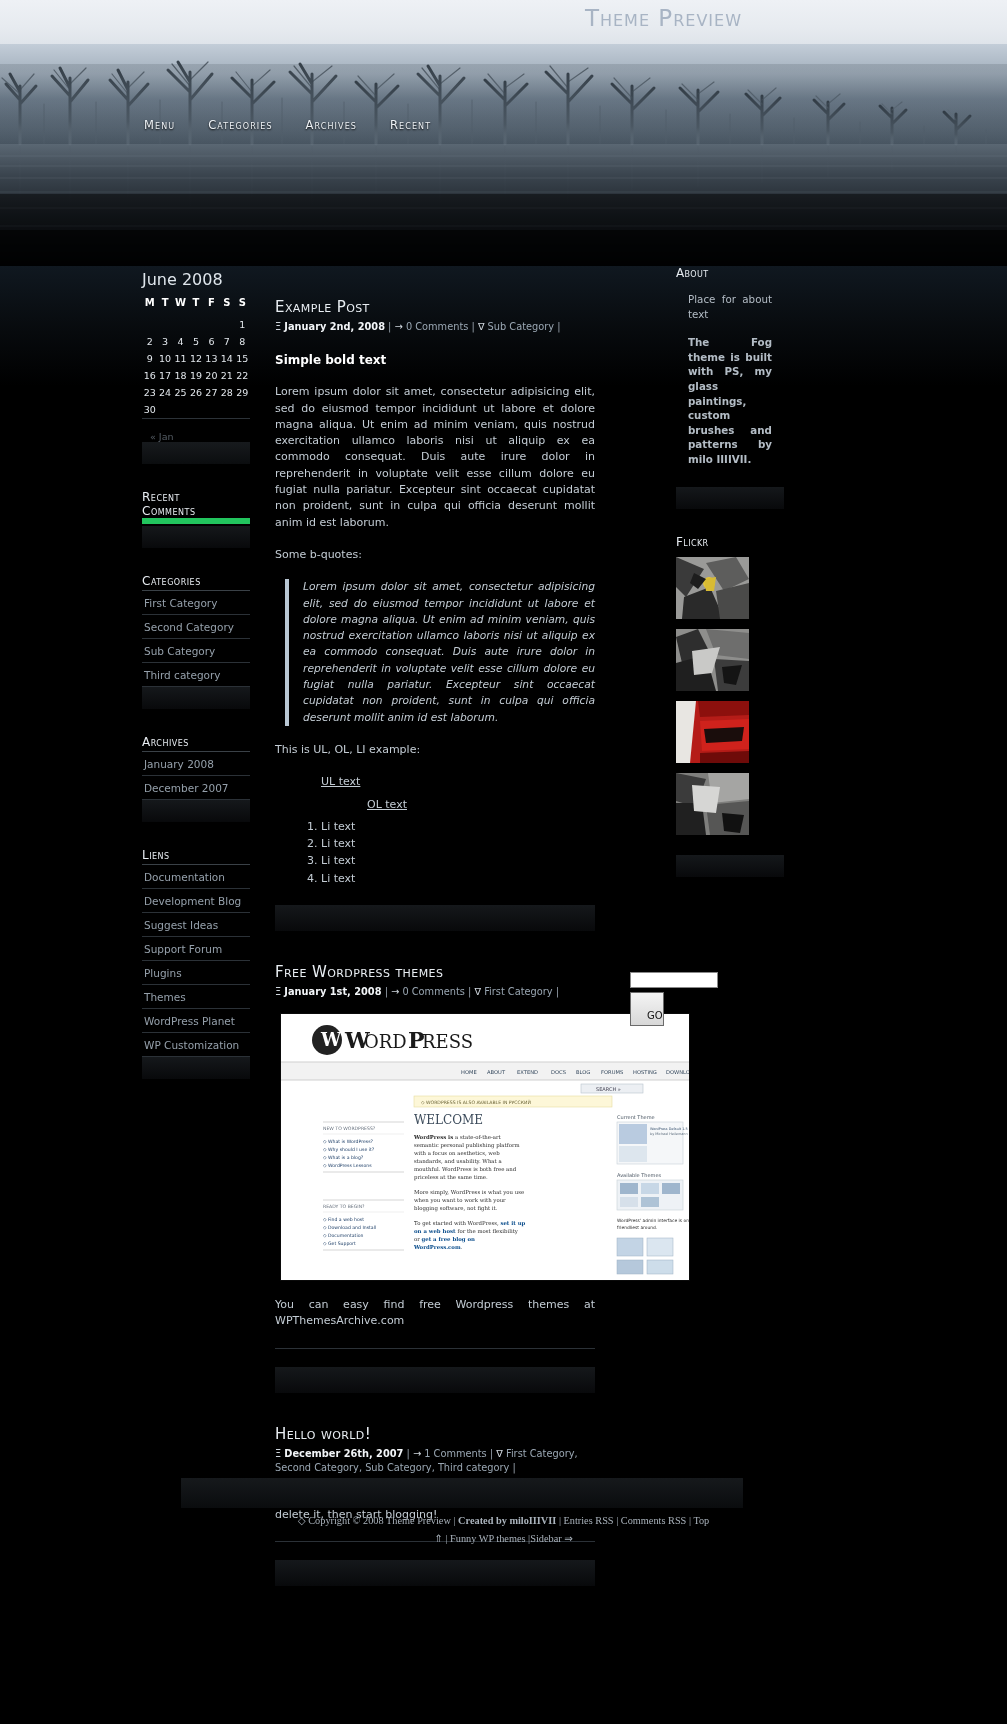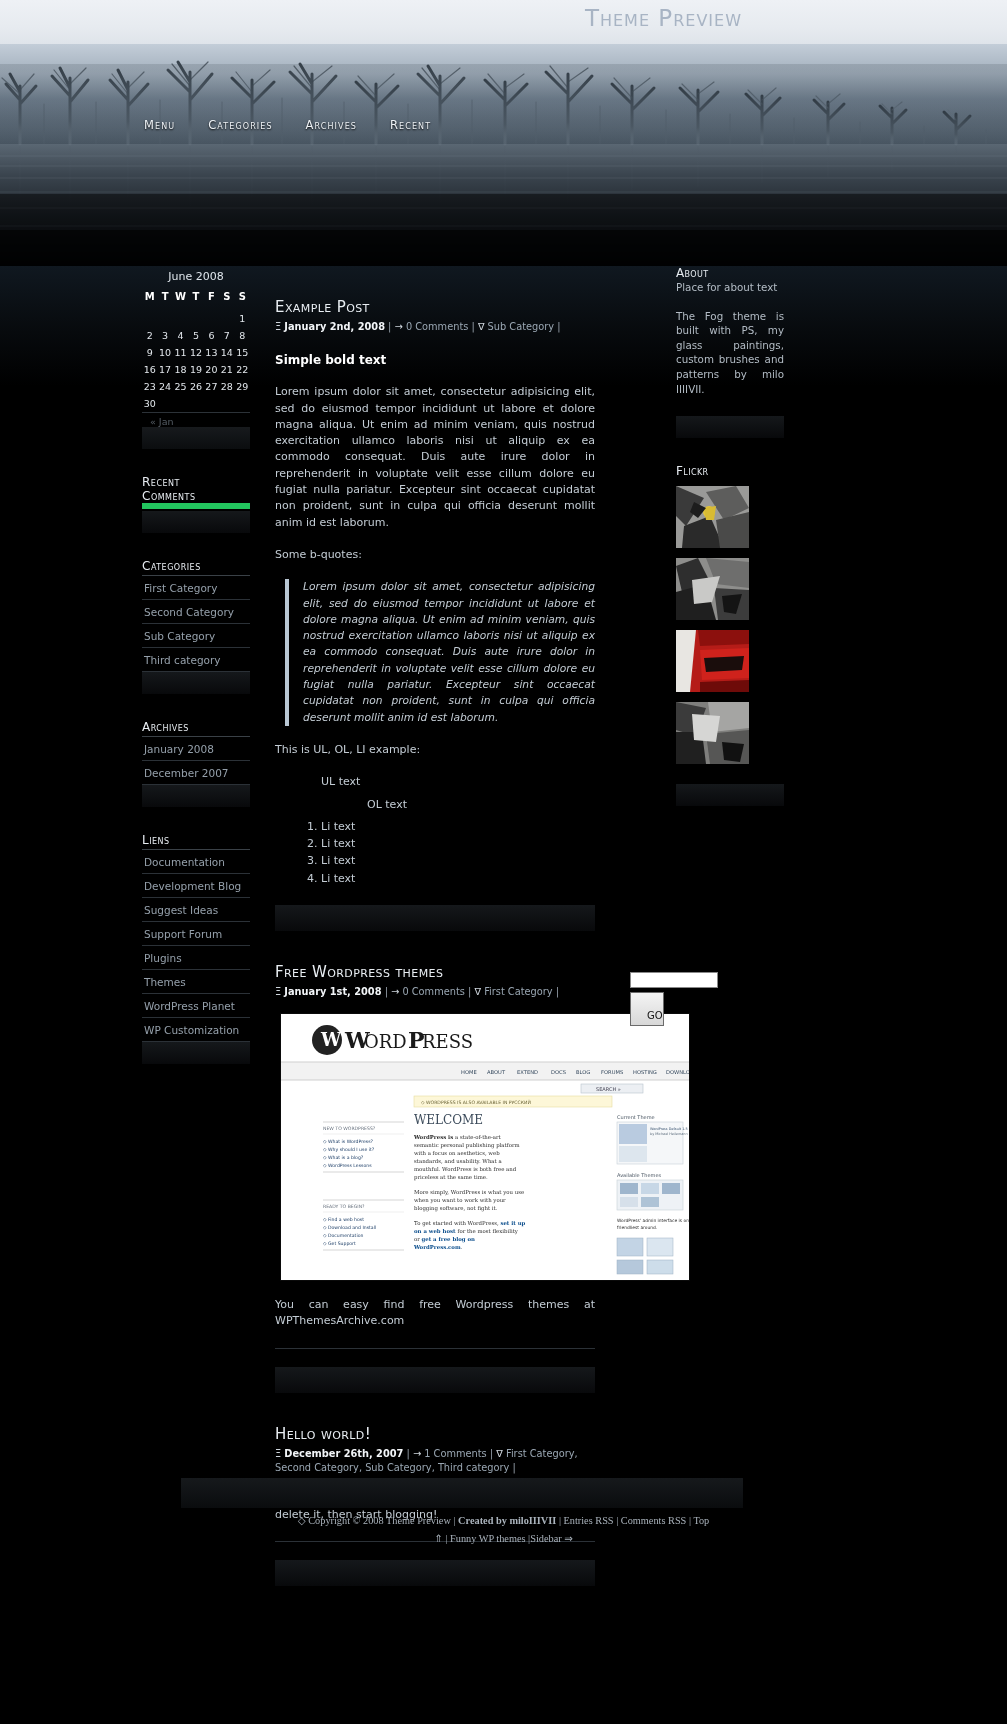--- a/index.html
+++ b/index.html
@@ -54,25 +54,25 @@
     background:linear-gradient(180deg,#101820 0%,#070a0d 55%,#000 100%);
   }
 
   a { color:#9aa7b3; text-decoration:none; }
 
   
   #left-sidebar {
     position:absolute; left:142px; top:0; width:108px;
     font-size:10px; color:#a9b2bb;
   }
-  .cal-title { text-align:center; font-size:11px; color:#dfe6ec; padding:4px 0 6px; }
+  .cal-title { font-size:16px; color:#dfe6ec; padding:4px 0 6px; }
   table.calendar { width:108px; border-collapse:collapse; font-size:9.5px; color:#d8dee4; }
   table.calendar th { font-weight:bold; padding:2px 0 8px; text-align:center; color:#fff; font-size:10px;}
   table.calendar td { text-align:center; padding:3px 0; color:#e2e7ec; }
-  .cal-nav { border-top:1px solid #2c3238; font-size:9.5px; padding:3px 0 0 8px; color:#555d65; }
+  .cal-nav { border-top:1px solid #2c3238; font-size:9.5px; padding:12px 0 0 8px; color:#555d65; }
   .cal-block { background:linear-gradient(180deg,#171a1d 0%,#0b0d0f 100%); height:22px; }
 
   .widget { margin-top:26px; }
   .widget-title {
     font-variant:small-caps; font-size:12px; color:#e8edf2;
     letter-spacing:.5px; padding-bottom:2px;
     border-bottom:1px solid #3a4147;
     line-height:14px;
   }
   .widget-title.two-line { border-bottom:none; }
@@ -93,33 +93,33 @@
   .post-body p { margin:16px 0; }
   .post-body h3 { font-size:12px; color:#fff; margin:18px 0 0; }
   blockquote {
     margin:14px 0 14px 10px; padding:0 0 0 14px;
     border-left:4px solid #b9c7d4;
     font-style:italic; font-size:10.7px; line-height:16.3px; color:#c3ccd4;
     text-align:justify;
   }
   .post-body ul, .post-body ol { margin:6px 0; padding-left:46px; }
   .post-body li { margin:0 0 1px; }
-  .ul-plain { list-style:none; }
+  .ul-plain { list-style:none;text-decoration:underline; }
   .post-sep { height:26px; background:linear-gradient(180deg,#15181b 0%,#08090b 100%); margin-top:18px; }
   .thin-rule { border-top:1px solid #2b3137; margin-top:18px; }
 
   
   .shot { width:410px; height:268px; margin:14px 0 0 5px; background:#fff; position:relative; overflow:hidden;
           border:1px solid #0a0a0a; }
 
   
   #right-sidebar { position:absolute; left:676px; top:0; width:108px; font-size:10px; }
   .r-title { font-variant:small-caps; font-size:12px; color:#e8edf2; letter-spacing:.4px; }
-  .r-text { font-size:10.3px; line-height:14.6px; color:#b3bcc5; text-align:justify; margin:0; }
-  .r-text + .r-text { margin-top:14px; }
+  .r-text { font-size:10.3px; line-height:14.6px; color:#b3bcc5; text-align:justify; margin:12px; }
+  .r-text + .r-text { margin-top:14px;font-weight:bold; }
   .r-footer { height:22px; background:linear-gradient(180deg,#15181b 0%,#08090b 100%); margin-top:20px; }
   .flickr-imgs { margin-top:8px; }
   .fimg { width:73px; height:62px; margin-bottom:10px; overflow:hidden; position:relative; }
 
   
   #search-wrap { position:absolute; left:630px; top:972px; width:140px; }
   #search-input { width:88px; height:16px; background:#fff; border:1px solid #888; display:block; }
   #go-btn {
     margin-top:4px; width:34px; height:33px; font-size:10px;
     background:linear-gradient(180deg,#f4f4f4,#d8d8d8);

